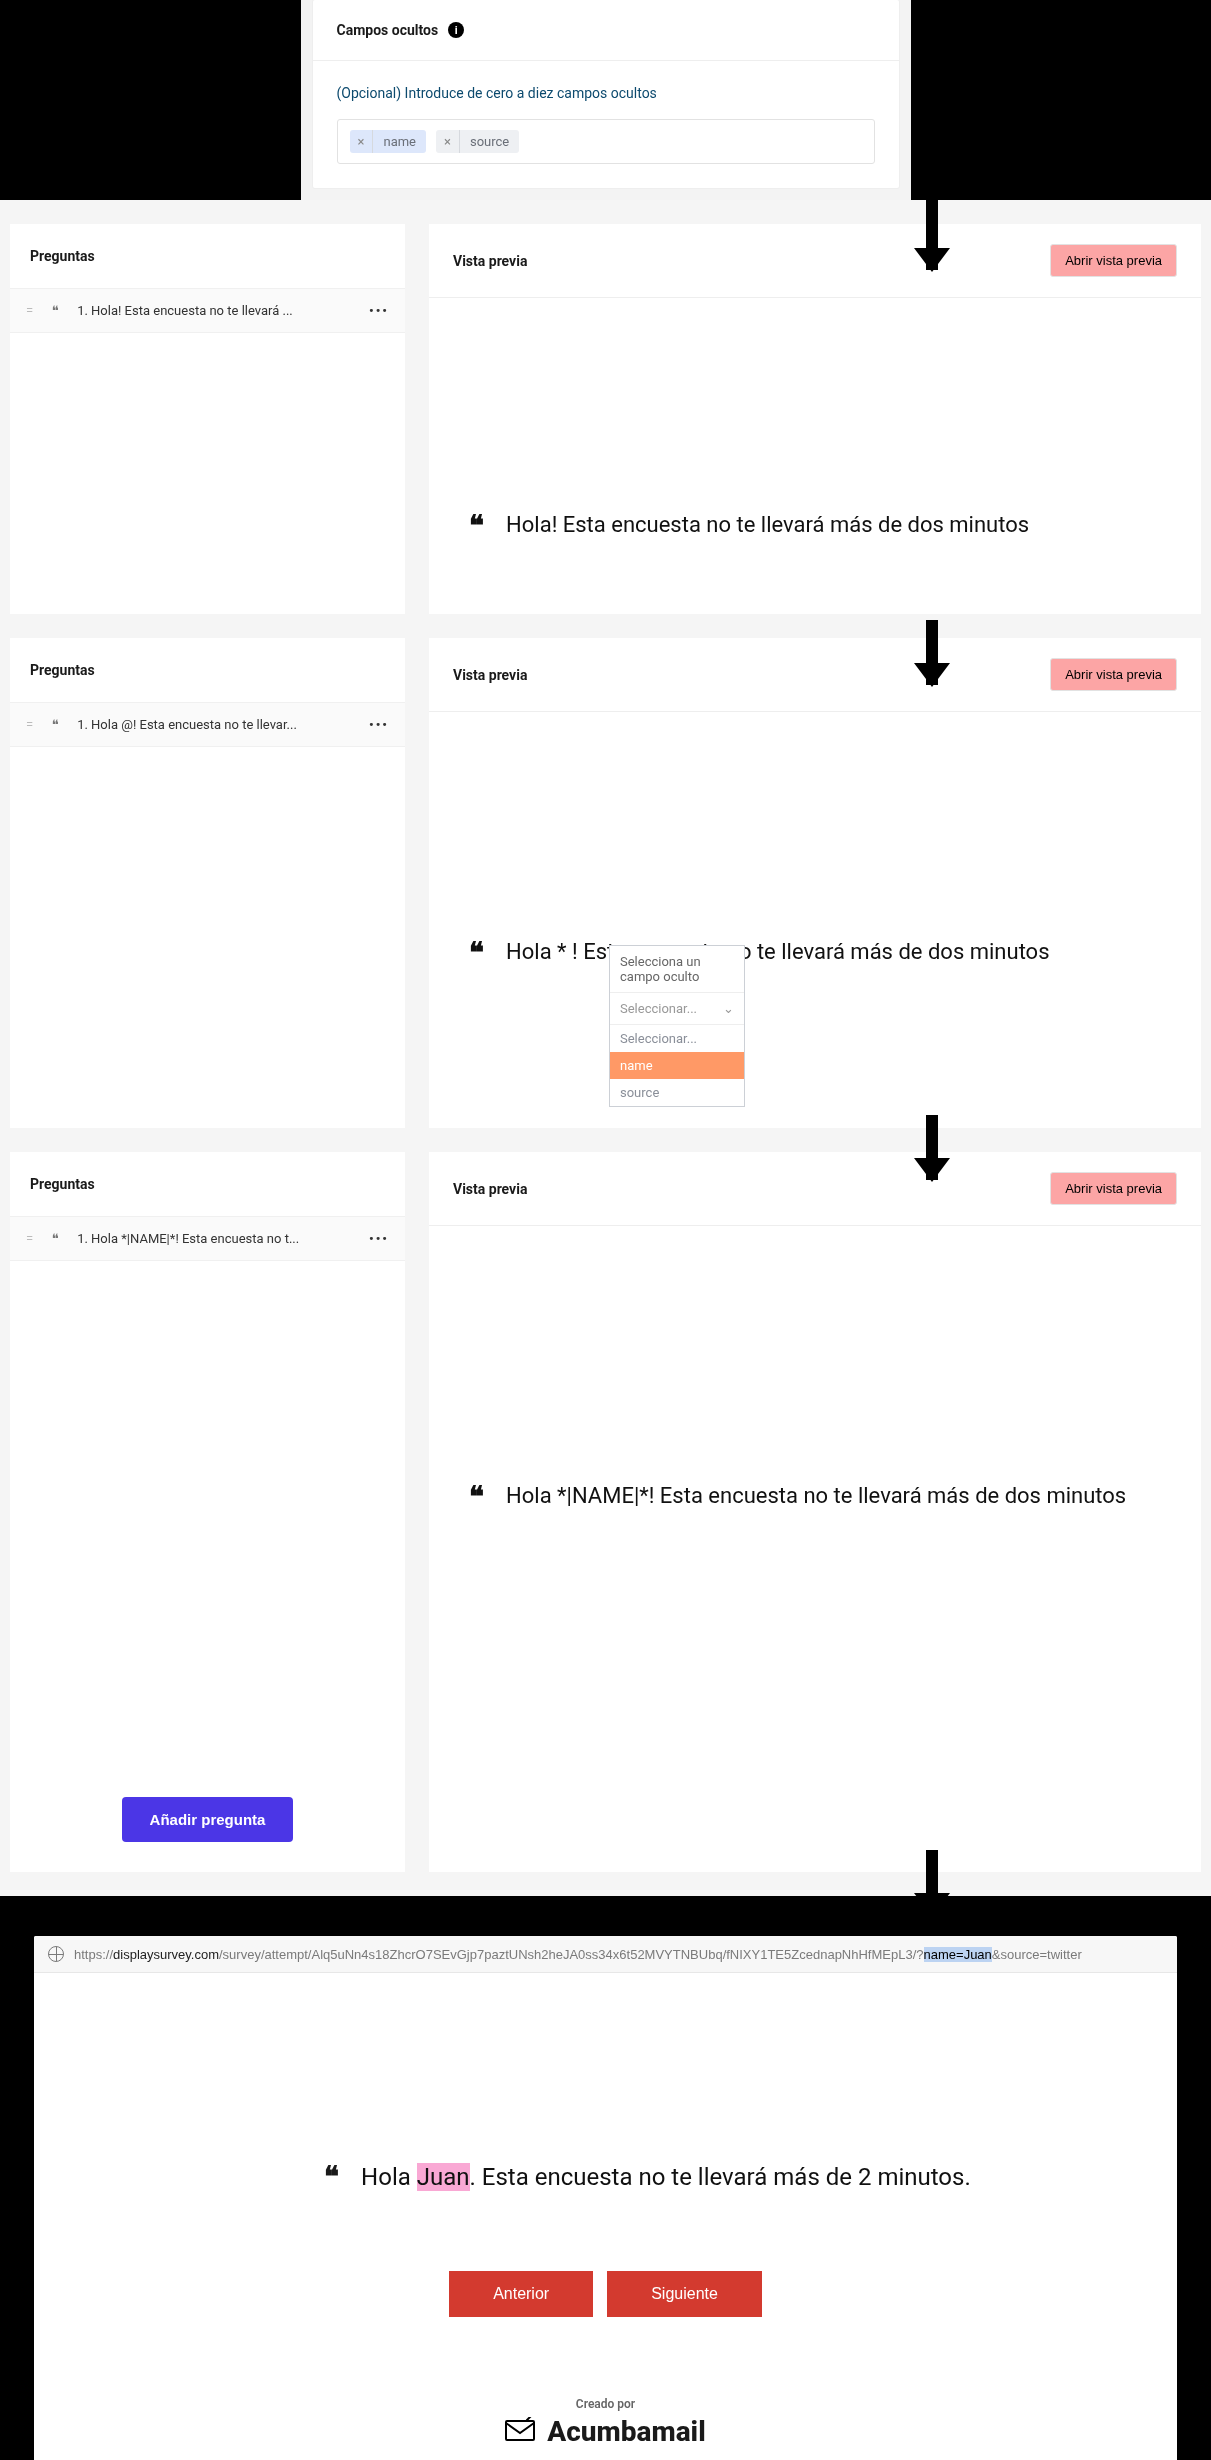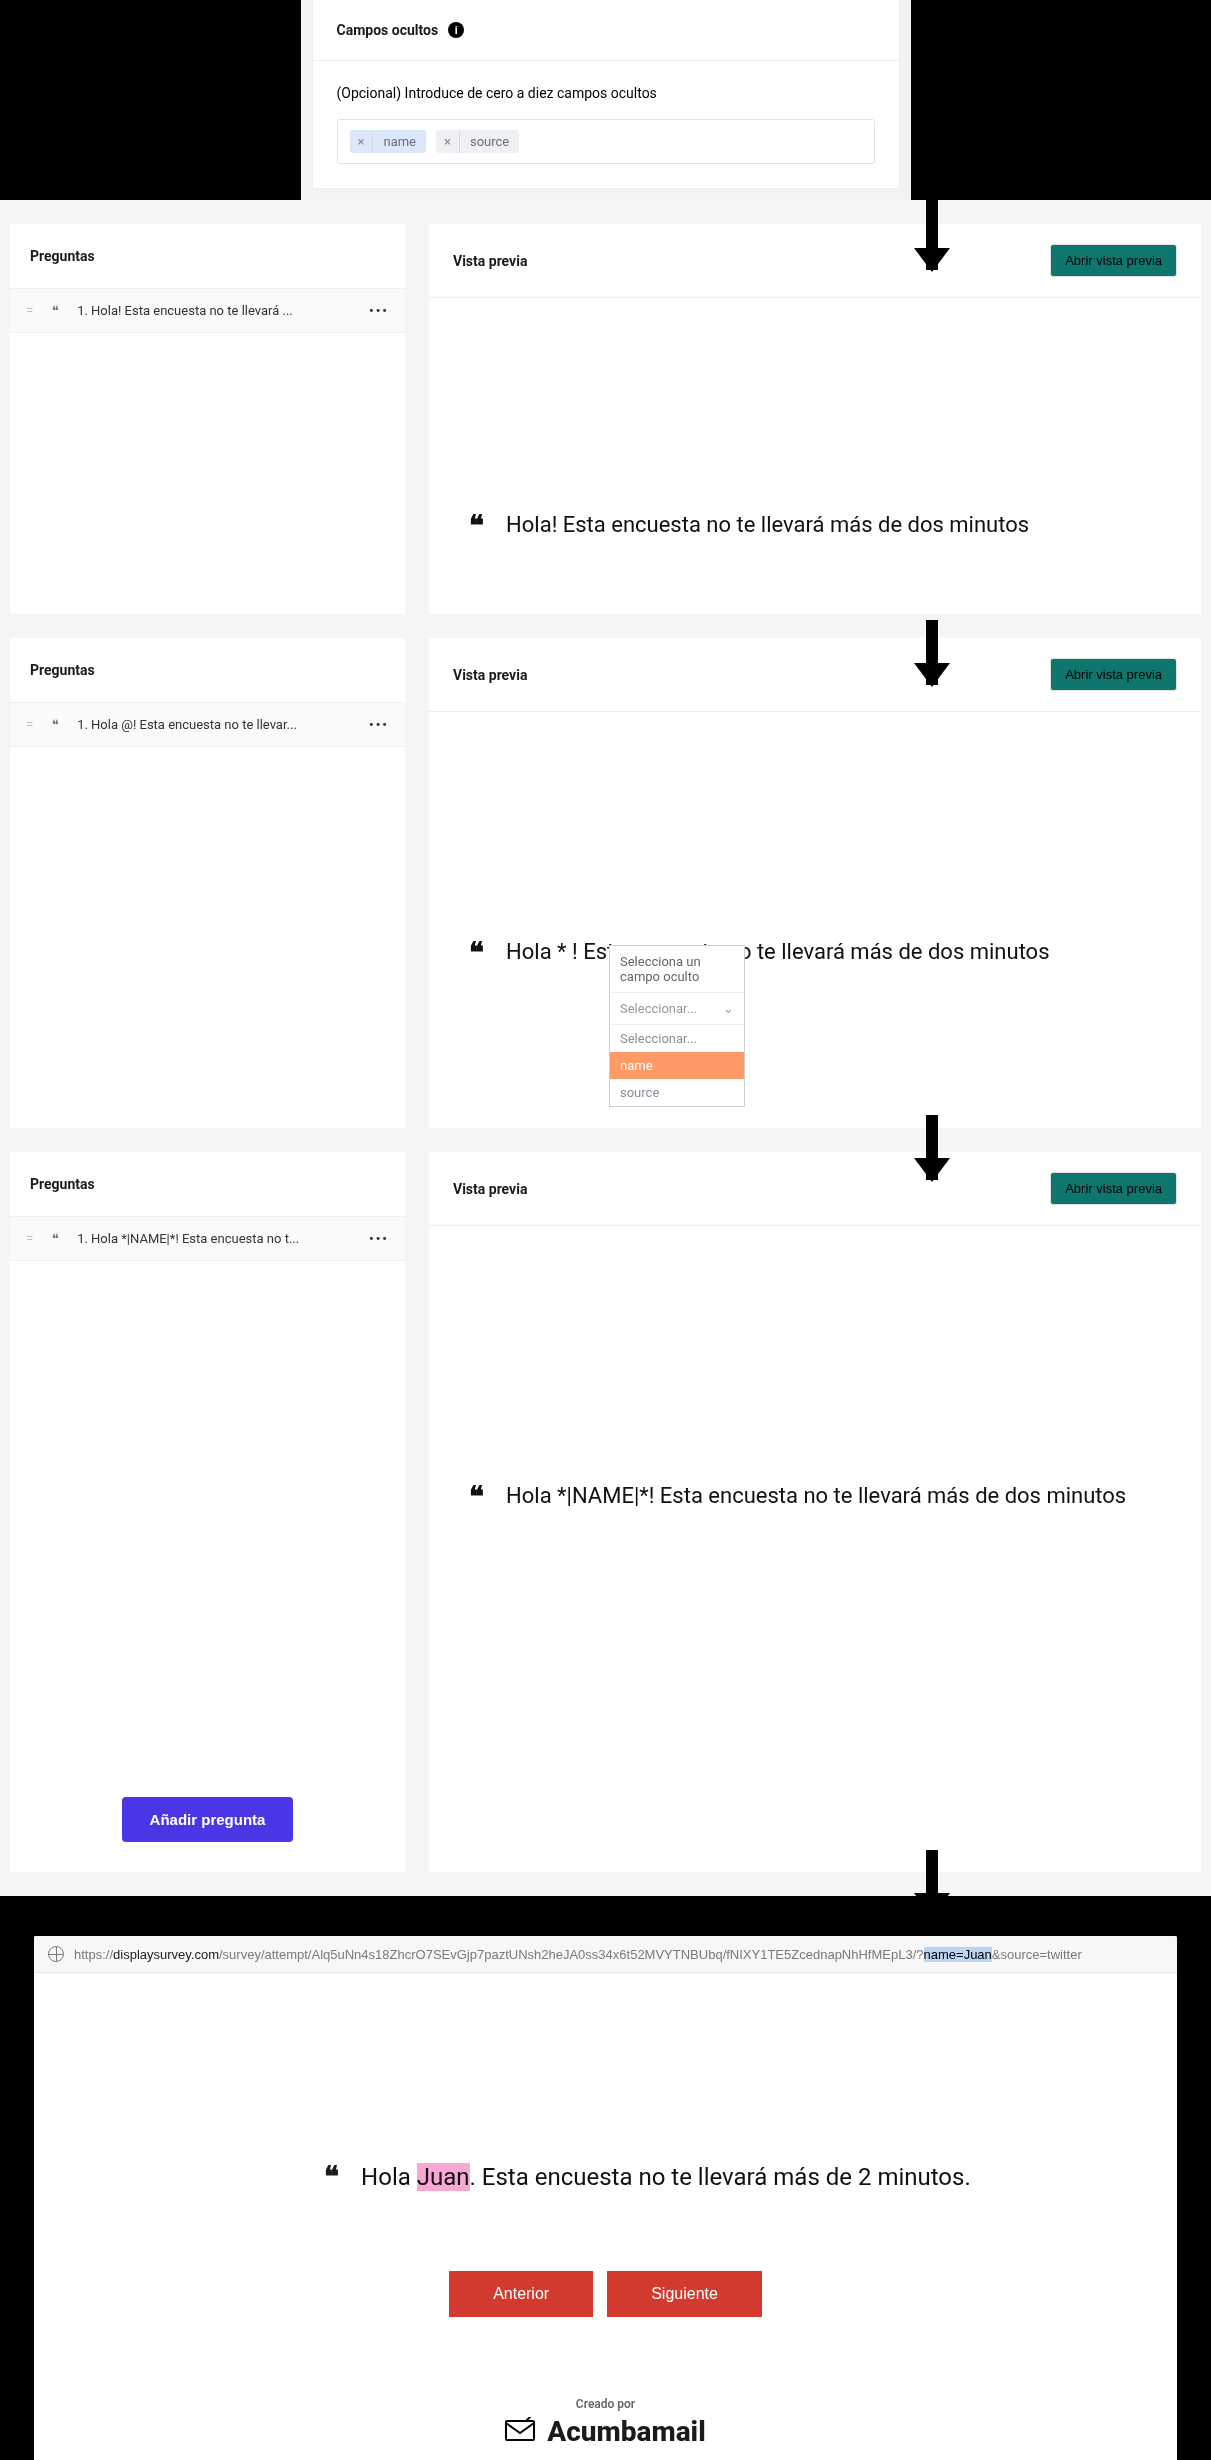--- a/index.html
+++ b/index.html
@@ -32,21 +32,21 @@
     border-bottom:1px solid #eee;
     font-weight:700;
   }
   .info-icon {
     display:inline-flex; align-items:center; justify-content:center;
     width:16px; height:16px; border-radius:50%;
     background:#000; color:#fff; font-size:11px; font-weight:700;
     margin-left:10px;
   }
   .cfg-body { padding: 24px; }
-  .cfg-hint { color:#000000; font-size:14px; margin-bottom:18px; }
+  .cfg-hint { color:#0c4a6e; font-size:14px; margin-bottom:18px; }
   .tag-input {
     border:1px solid #e2e2e2; border-radius:3px;
     padding:10px 12px; display:flex; gap:10px; align-items:center;
   }
   .tag { display:inline-flex; align-items:center; background:#eef0f3; border-radius:3px; font-size:13px; }
   .tag.hl { background:#dde7fb; }
   .tag .x { padding:4px 8px; color:#888; cursor:pointer; border-right:1px solid #d6d9de; }
   .tag .lbl { padding:4px 10px; color:#6a6f78; }
 
   
@@ -95,21 +95,21 @@
 
   .preview {
     flex:1; background:#fff; display:flex; flex-direction:column;
   }
   .preview-head {
     display:flex; align-items:center; justify-content:space-between;
     padding:20px 24px; border-bottom:1px solid #eee;
   }
   .preview-head .title { font-weight:700; }
   .open-preview-btn {
-    border:1px solid #e2e2e2; background:#0f766e;
+    border:1px solid #e2e2e2; background:#fca5a5;
     padding:8px 14px; font-size:13px; border-radius:3px; cursor:pointer;
   }
   .preview-body { flex:1; position:relative; }
   .stmt {
     position:absolute; left:40px; top:50%; transform:translateY(-50%);
     display:flex; align-items:flex-start; gap:22px;
     font-size:22px; color:#111;
   }
   .quotemark { font-family: Georgia, serif; font-size:28px; font-weight:700; line-height:1; }
 

